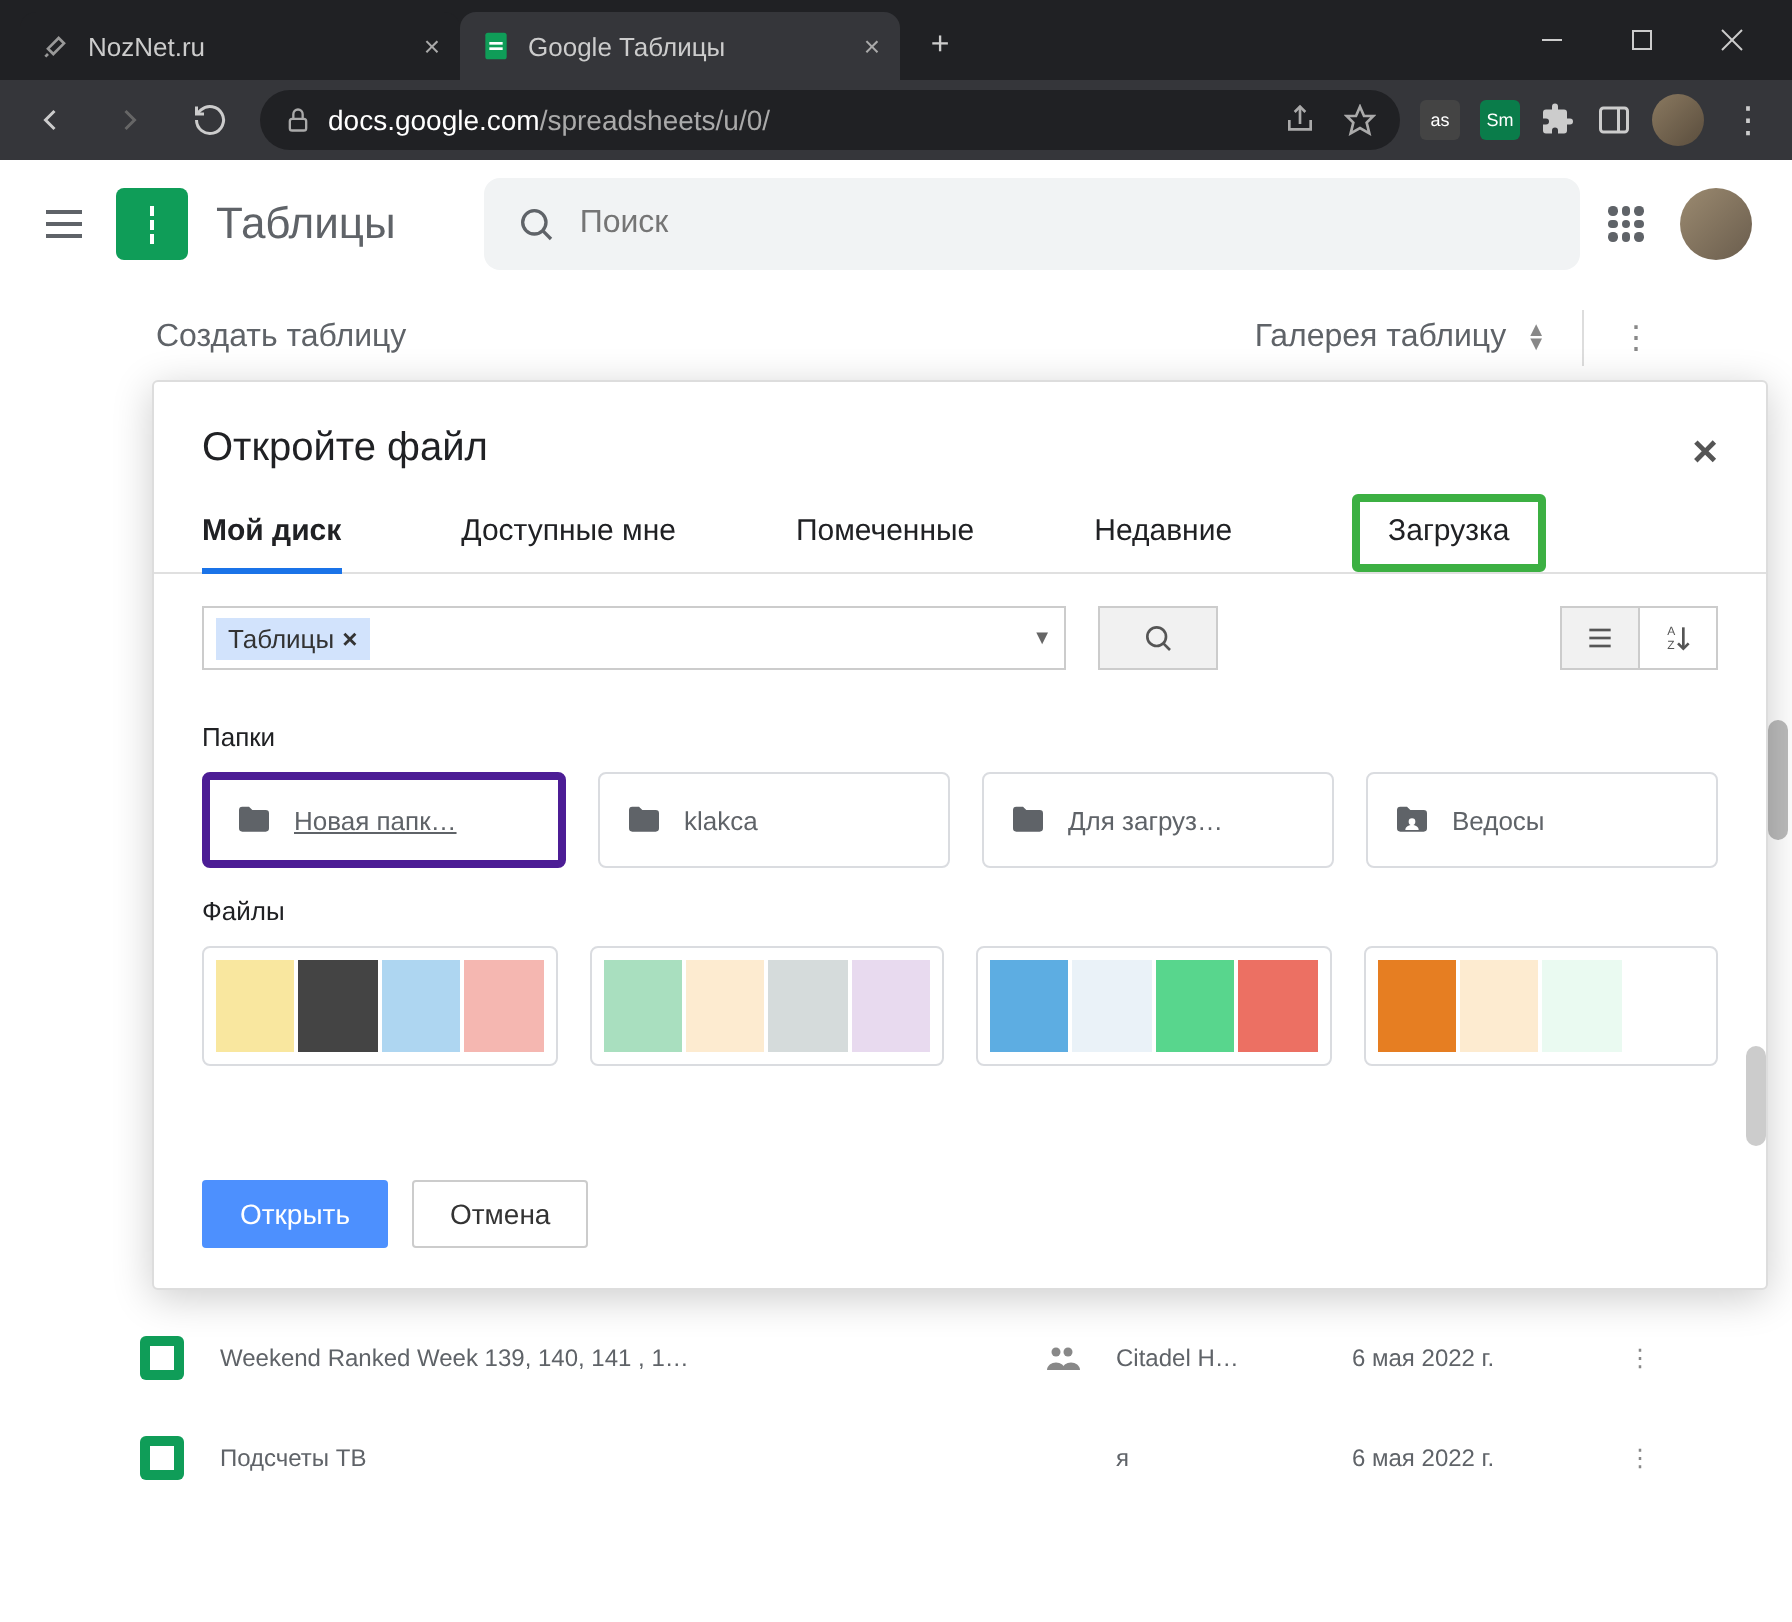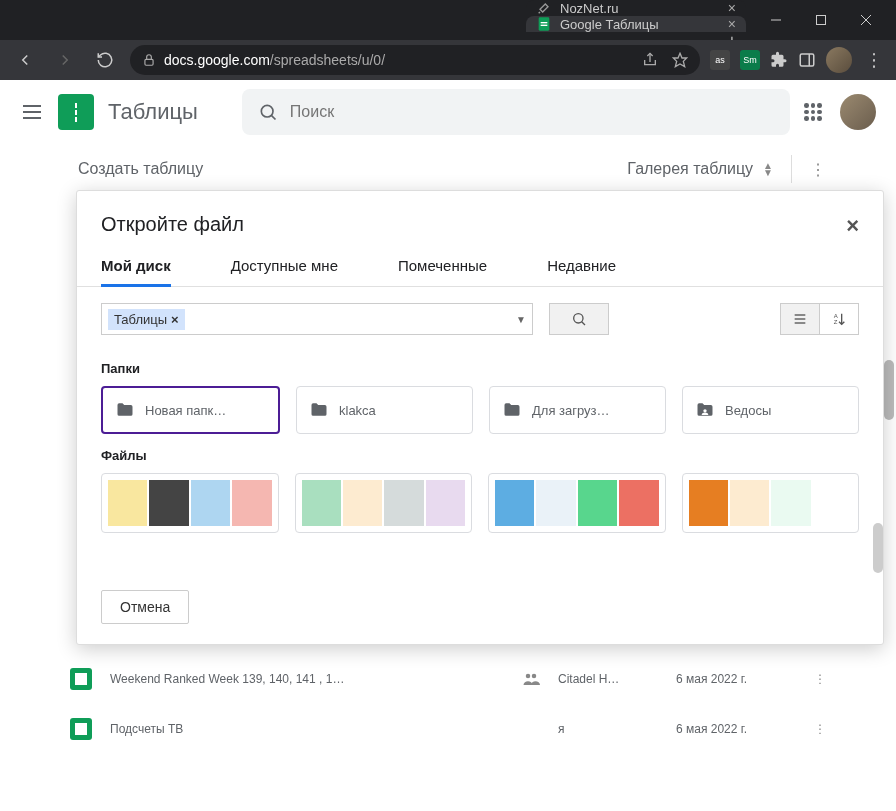--- a/index.html
+++ b/index.html
@@ -4,21 +4,21 @@
   <style>
     * { margin: 0; padding: 0; box-sizing: border-box; font-family: Arial, Roboto, sans-serif; }
     body { width: 896px; height: 811px; background: #2b2b2b; overflow: hidden; position: relative; }
 
     
     .chrome-titlebar { height: 40px; background: #202124; display: flex; align-items: center; justify-content: flex-end; padding: 0 8px; }
     .window-ctrl { width: 45px; height: 40px; display: flex; align-items: center; justify-content: center; color: #ccc; }
     .window-ctrl svg { width: 12px; height: 12px; }
     .chrome-chevron { width: 30px; display:flex; align-items:center; justify-content:center; color:#ccc; margin-right: 10px;}
 
-    .chrome-tabs { height: 40px; background: #202124; display: flex; align-items: flex-end; padding-left: 10px; position: absolute; top: 0; left: 0; right: 150px; flex-direction: column;}
+    .chrome-tabs { height: 40px; background: #202124; display: flex; align-items: flex-end; padding-left: 10px; position: absolute; top: 0; left: 0; right: 150px;}
     .tab { height: 34px; background: #202124; border-radius: 8px 8px 0 0; display: flex; align-items: center; padding: 0 10px; color: #ccc; font-size: 13px; min-width: 220px; gap: 8px; }
     .tab.active { background: #35363a; }
     .tab-favicon { width: 16px; height: 16px; display: flex; align-items: center; justify-content: center; flex-shrink: 0;}
     .tab-title { flex: 1; white-space: nowrap; overflow: hidden; text-overflow: ellipsis; }
     .tab-close { color: #aaa; font-size: 14px; cursor: pointer; }
     .new-tab { width: 28px; height: 28px; display:flex; align-items:center; justify-content:center; color:#ccc; font-size:16px; margin-left: 6px; margin-bottom: 3px;}
 
     .chrome-toolbar { height: 40px; background: #35363a; display: flex; align-items: center; padding: 0 10px; gap: 10px; position: relative; top:0;}
     .nav-btn { width: 30px; height: 30px; display: flex; align-items: center; justify-content: center; color: #ccc; }
     .nav-btn.disabled { color: #666; }
@@ -75,24 +75,24 @@
     .chip-box { flex:0 0 432px; height:32px; border:1px solid #ccc; display:flex; align-items:center; padding:0 6px; position:relative;}
     .chip { background:#d2e3fc; padding:3px 6px; font-size:13px; color:#333; display:flex; align-items:center; gap:4px;}
     .chip-x { font-weight:bold; cursor:pointer;}
     .chip-dd { margin-left:auto; color:#666; font-size:10px;}
     .search-btn { width:60px; height:32px; background:#f1f1f1; border:1px solid #ccc; display:flex; align-items:center; justify-content:center;}
     .view-btns { margin-left:auto; display:flex;}
     .view-btn { width:40px; height:32px; background:#fff; border:1px solid #ccc; display:flex; align-items:center; justify-content:center; margin-left:-1px;}
     .view-btn.active { background:#f1f1f1;}
 
     .dialog-body { flex:1; overflow:hidden; padding: 10px 24px 0; position:relative;}
-    .section-label { font-size:13px; color:#202124; margin: 8px 0 10px; font-weight:700;}
+    .section-label { font-size:13px; color:#202124; margin: 8px 0 10px; font-weight:400;}
     .folder-row { display:flex; gap:16px; margin-bottom:14px;}
     .folder { flex:1; height:48px; border:1px solid #dadce0; border-radius:4px; display:flex; align-items:center; padding:0 12px; gap:10px; font-size:13px; color:#5f6368; cursor:pointer; white-space:nowrap; overflow:hidden;}
-    .folder.selected { border:2px solid #4c1d95; }
+    .folder.selected { border:4px solid #4c1d95;text-decoration:underline; }
     .folder-icon { color:#5f6368; }
     .file-thumb-row { display:flex; gap:16px;}
     .thumb { flex:1; height:60px; border:1px solid #dadce0; border-radius:4px; overflow:hidden; padding: 6px;}
     .thumb-inner { width:100%; height:100%; display:flex; gap:2px;}
     .tc { flex:1;}
 
     .dialog-scroll-hint { position:absolute; right:0; top:180px; width:10px; height:50px; background:#ccc; border-radius:5px;}
     .page-scroll-hint { position:absolute; right:2px; top:280px; width:10px; height:60px; background:#bbb; border-radius:5px;}
 
     .dialog-footer { padding: 14px 24px 20px; display:flex; gap:12px;}
@@ -294,20 +294,21 @@
     <div class="dialog">
       <div class="dialog-header">
         <span class="dialog-title">Откройте файл</span>
         <span class="dialog-close">×</span>
       </div>
       <div class="dialog-tabs">
         <div class="dtab active">Мой диск</div>
         <div class="dtab">Доступные мне</div>
         <div class="dtab">Помеченные</div>
         <div class="dtab">Недавние</div>
+        <div class="dtab highlight">Загрузка</div>
       </div>
       <div class="filter-row">
         <div class="chip-box">
           <span class="chip">
             <span>Таблицы</span>
             <span class="chip-x">×</span>
           </span>
           <span class="chip-dd">▼</span>
         </div>
         <div class="search-btn">
@@ -395,17 +396,18 @@
                 <div class="tc" style="background: rgb(230, 126, 34);"></div>
                 <div class="tc" style="background: rgb(253, 235, 208);"></div>
                 <div class="tc" style="background: rgb(234, 250, 241);"></div>
                 <div class="tc" style="background: rgb(255, 255, 255);"></div>
               </div>
             </div>
         </div>
         <div class="dialog-scroll-hint"></div>
       </div>
       <div class="dialog-footer">
+        <button class="btn btn-primary">Открыть</button>
         <button class="btn btn-secondary">Отмена</button>
       </div>
     </div>
   </div>
 </div>
 
 </body></html>

